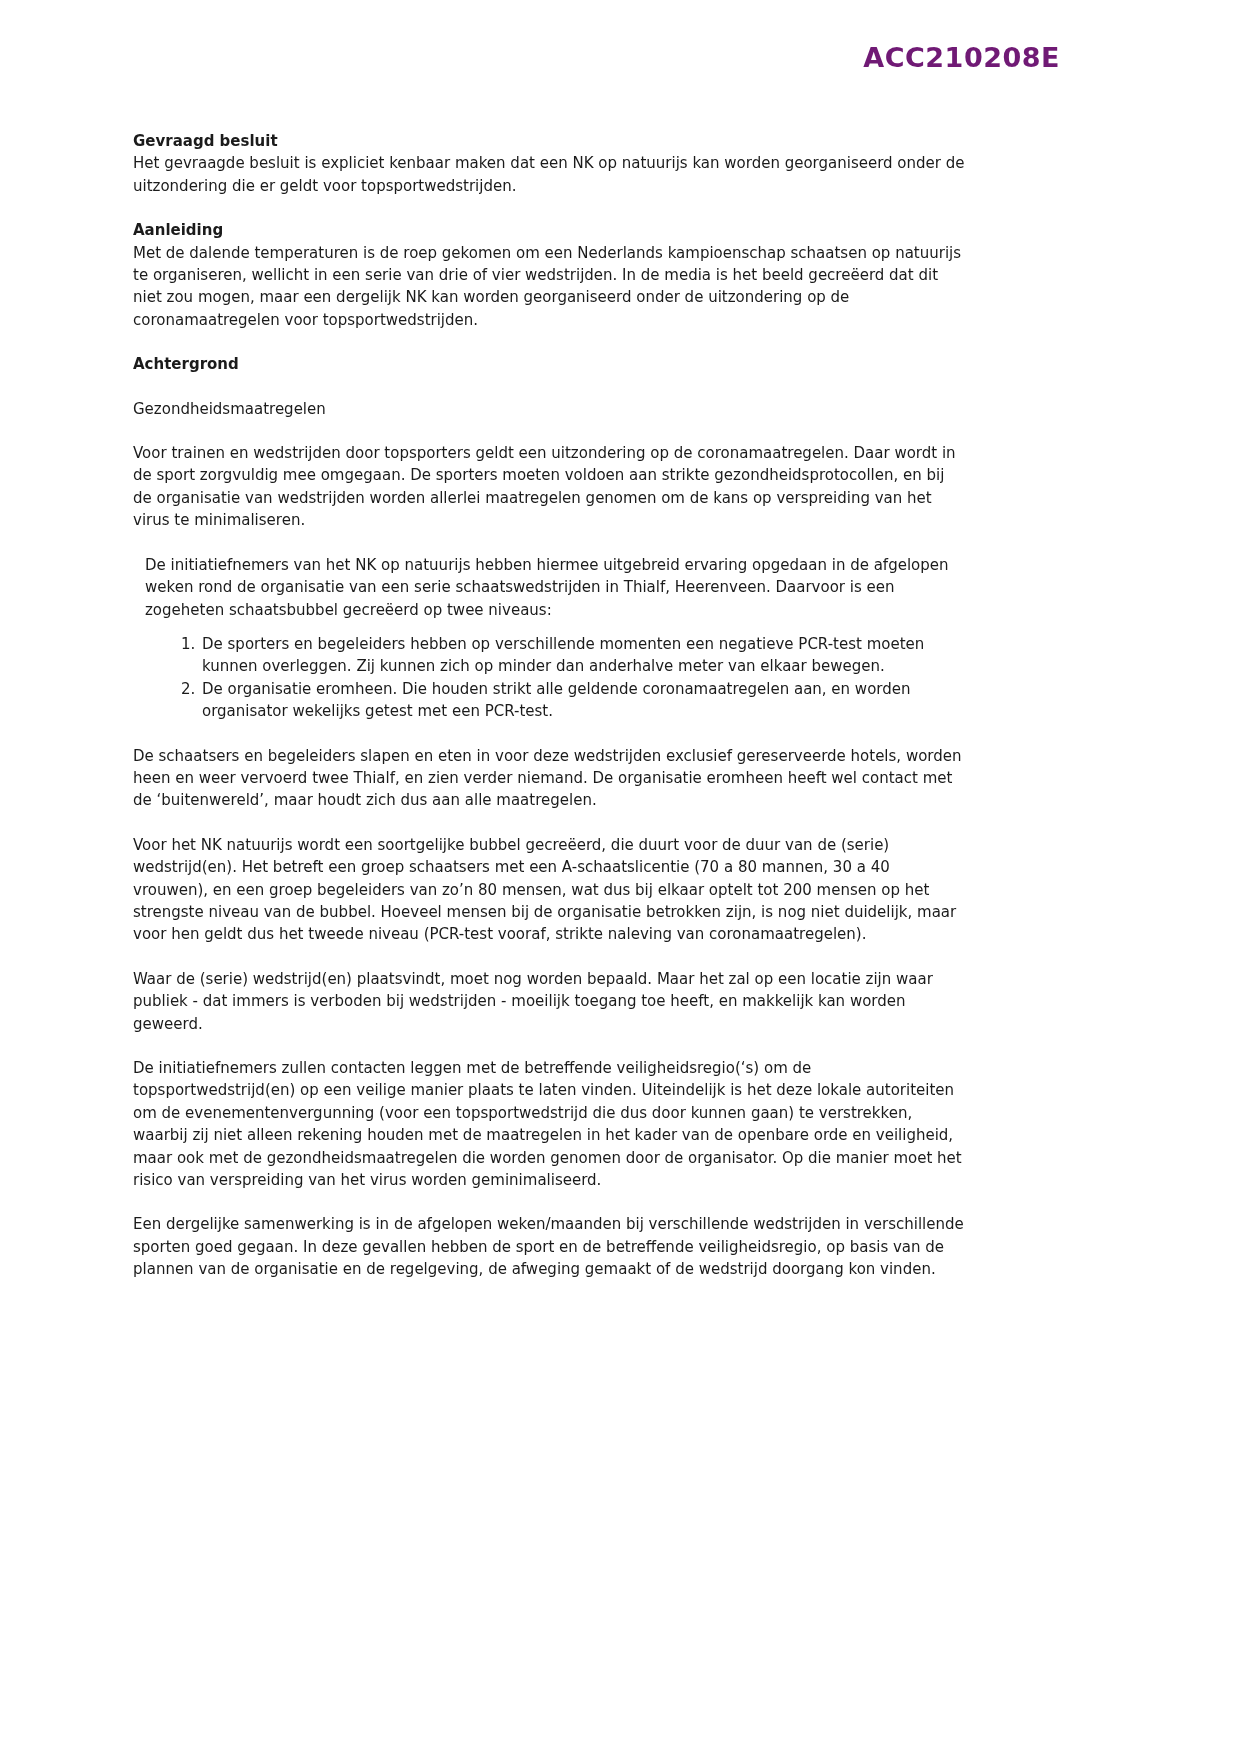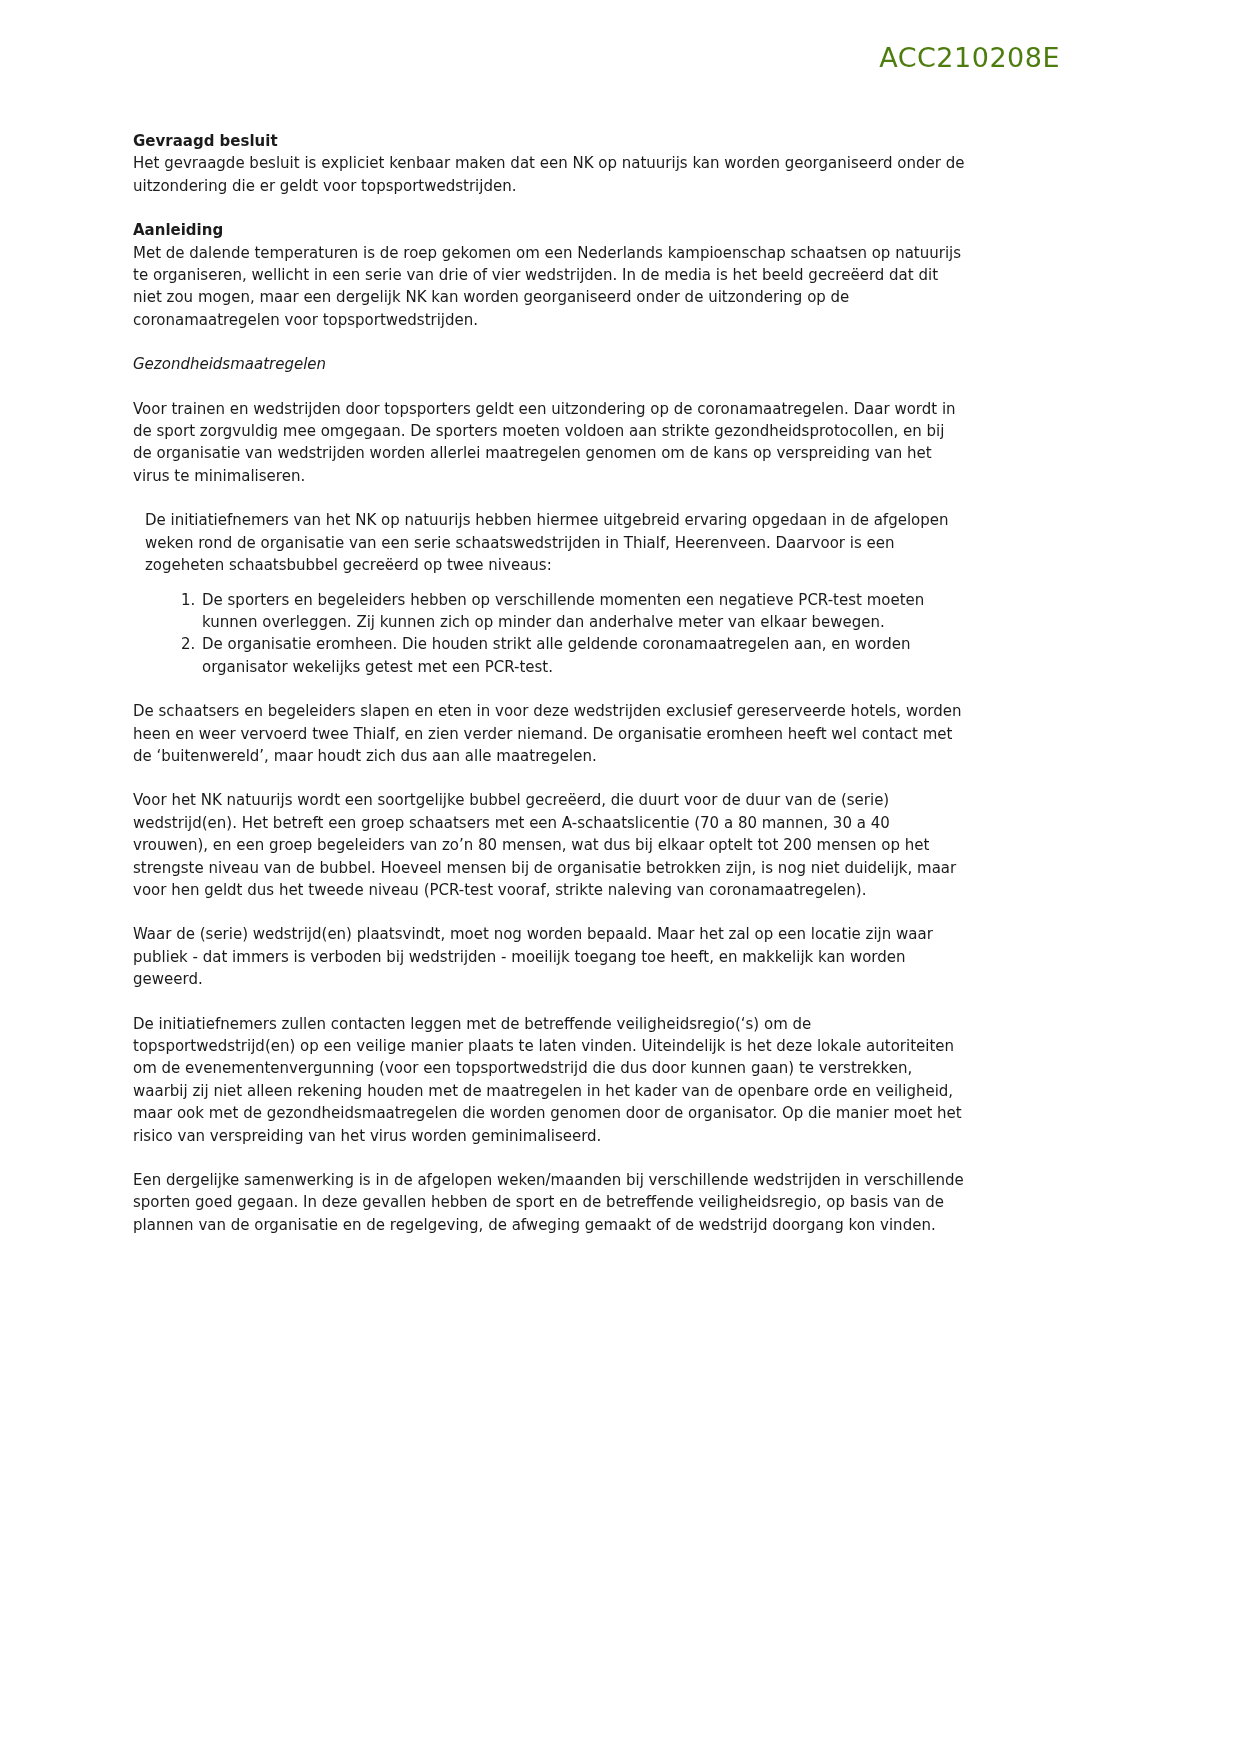--- a/index.html
+++ b/index.html
@@ -12,21 +12,22 @@
     color: #1b1b1b;
     overflow: hidden;
     position: relative;
   }
   .doc-code {
     position: absolute;
     top: 42px;
     right: 181px;
     font-size: 27px;
     letter-spacing: 0.5px;
-    color: #4d7c0f;
+    color: #701a75;
+    font-weight: bold;
   }
   .content {
     position: absolute;
     top: 130px;
     left: 133px;
     width: 832px;
     font-size: 15px;
     line-height: 22.4px;
   }
   h1, h2, h3, p { font-size: 15px; line-height: 22.4px; }
@@ -35,21 +36,20 @@
     font-weight: bold;
   }
   h2 {
     margin: 0;
     font-weight: bold;
   }
   h2.spaced-after { margin: 0 0 22px 0; }
   h3 {
     margin: 0 0 22px 0;
     font-weight: normal;
-    font-style: italic;
   }
   p { margin: 0 0 22px 0; }
   p.no-gap { margin: 12px; }
   ol {
     margin: 0 0 22px 0;
     padding-left: 67px;
     list-style-position: outside;
   }
   ol li { padding-left: 2px; }
 </style>
@@ -65,20 +65,21 @@
     <h2>Gevraagd besluit</h2>
     <p>Het gevraagde besluit is expliciet kenbaar maken dat een NK op natuurijs kan worden georganiseerd onder de uitzondering die er geldt voor topsportwedstrijden.</p>
   </section>
 
   <section>
     <h2>Aanleiding</h2>
     <p>Met de dalende temperaturen is de roep gekomen om een Nederlands kampioenschap schaatsen op natuurijs te organiseren, wellicht in een serie van drie of vier wedstrijden. In de media is het beeld gecreëerd dat dit niet zou mogen, maar een dergelijk NK kan worden georganiseerd onder de uitzondering op de coronamaatregelen voor topsportwedstrijden.</p>
   </section>
 
   <section>
+    <h2 class="spaced-after">Achtergrond</h2>
 
     <h3>Gezondheidsmaatregelen</h3>
 
     <p>Voor trainen en wedstrijden door topsporters geldt een uitzondering op de coronamaatregelen. Daar wordt in de sport zorgvuldig mee omgegaan. De sporters moeten voldoen aan strikte gezondheidsprotocollen, en bij de organisatie van wedstrijden worden allerlei maatregelen genomen om de kans op verspreiding van het virus te minimaliseren.</p>
 
     <p class="no-gap">De initiatiefnemers van het NK op natuurijs hebben hiermee uitgebreid ervaring opgedaan in de afgelopen weken rond de organisatie van een serie schaatswedstrijden in Thialf, Heerenveen. Daarvoor is een zogeheten schaatsbubbel gecreëerd op twee niveaus:</p>
 
     <ol>
       <li>De sporters en begeleiders hebben op verschillende momenten een negatieve PCR-test moeten kunnen overleggen. Zij kunnen zich op minder dan anderhalve meter van elkaar bewegen.</li>
       <li>De organisatie eromheen. Die houden strikt alle geldende coronamaatregelen aan, en worden organisator wekelijks getest met een PCR-test.</li>

